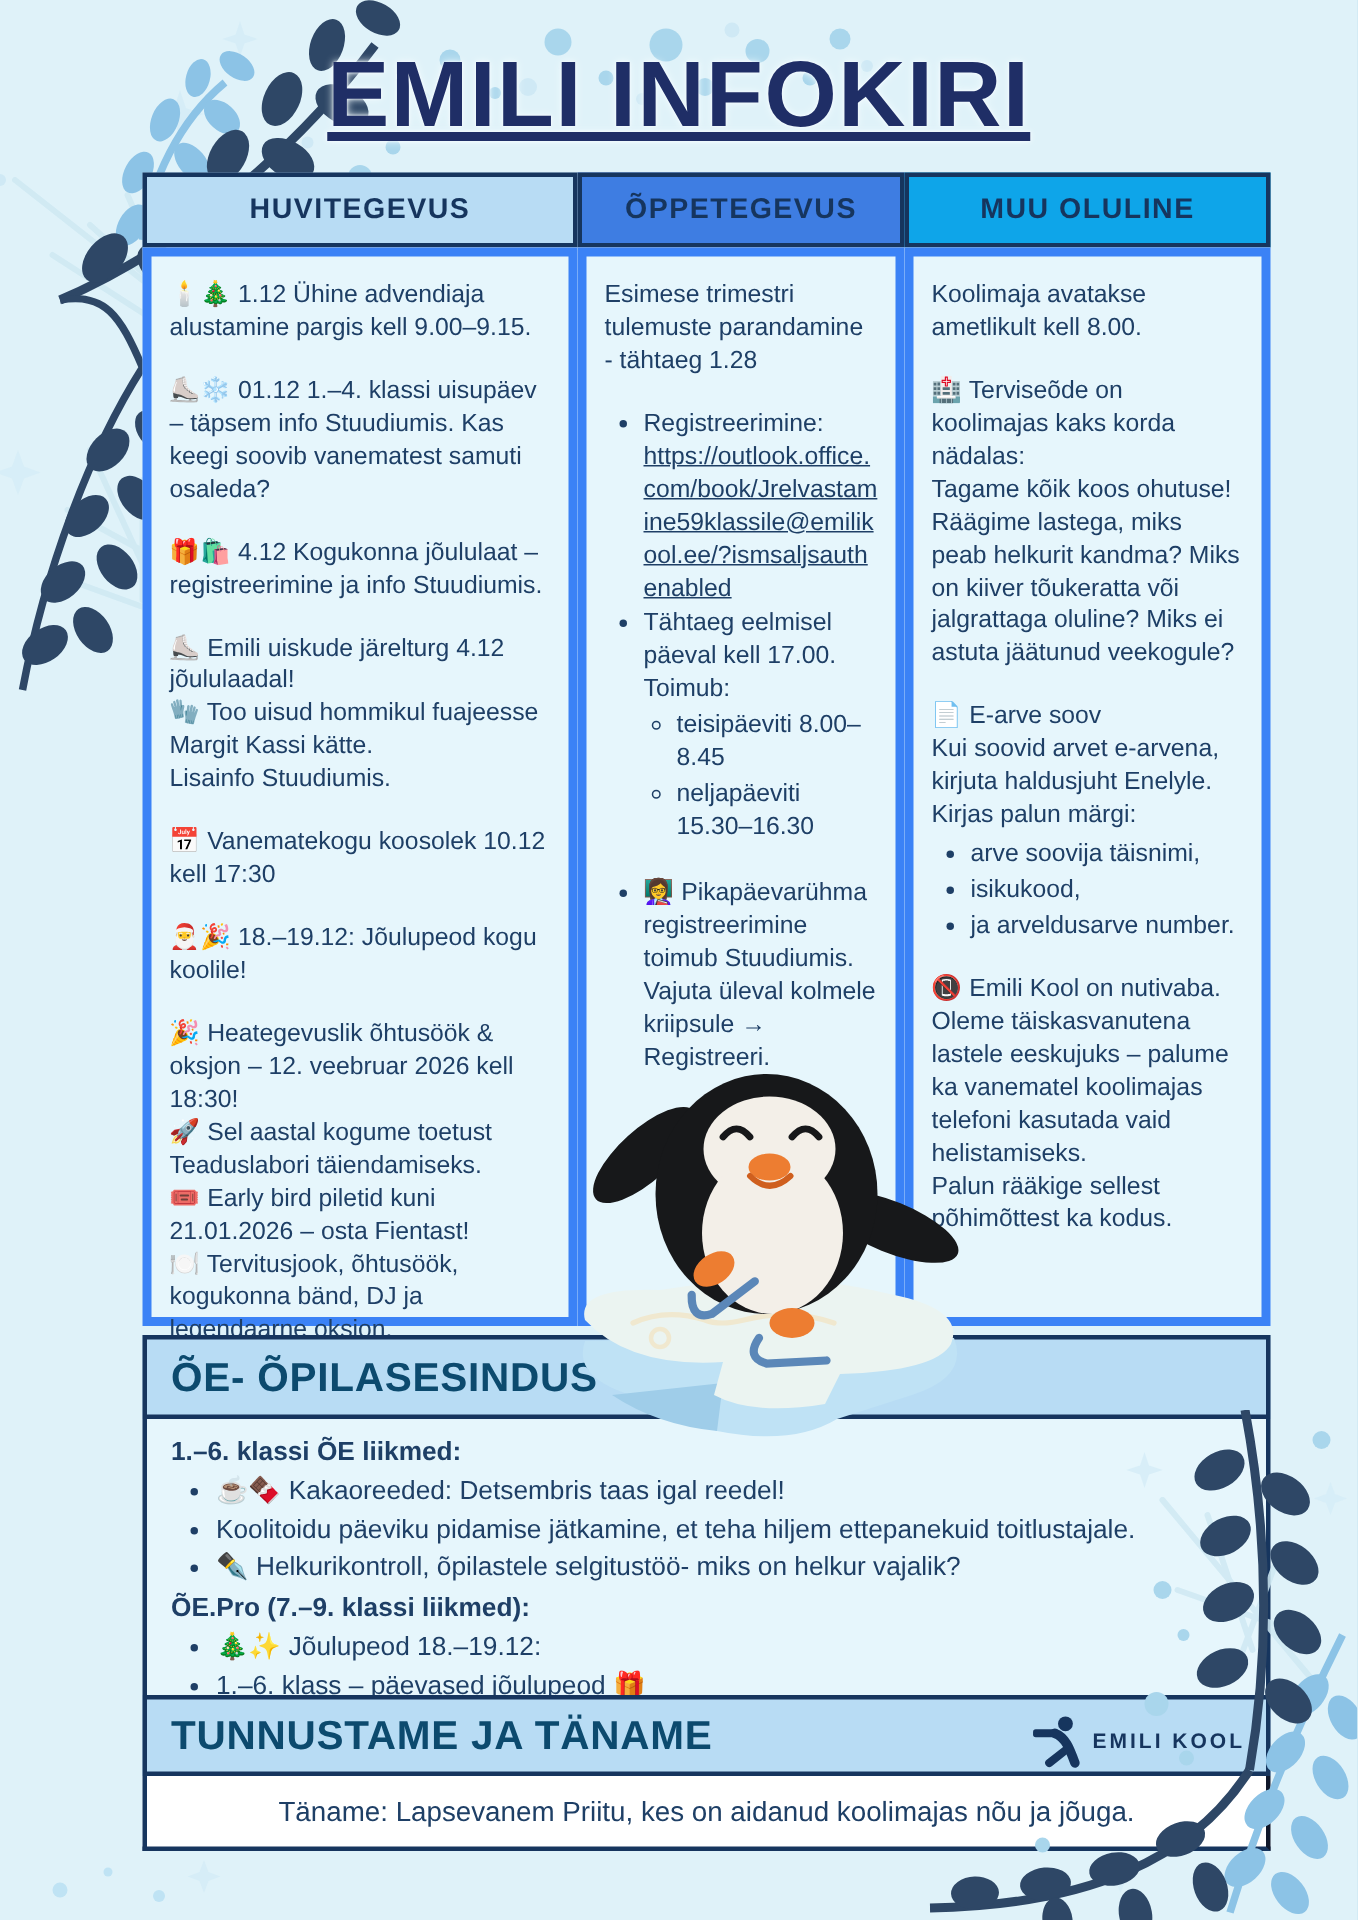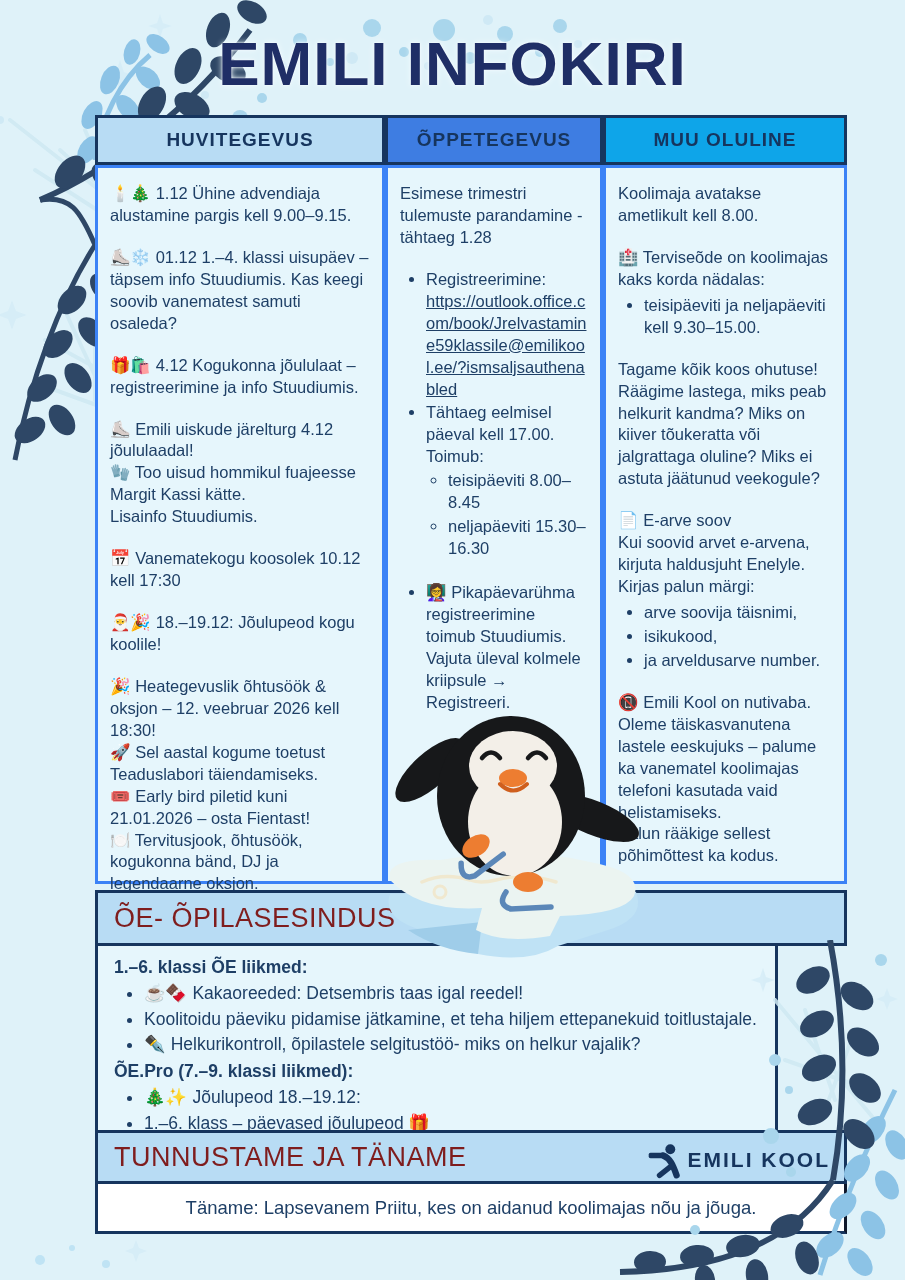--- a/index.html
+++ b/index.html
@@ -5,70 +5,70 @@
   html,body{margin:0;padding:0;background:#c9e6f2;}
   #poster{
     position:relative;width:905px;height:1280px;margin:0 auto;
     background:#dff2f9;overflow:hidden;
     font-family:"Liberation Sans",sans-serif;color:#1e3f66;
   }
   .deco{position:absolute;pointer-events:none;}
   #page-title{
     position:absolute;left:0;top:28px;width:905px;text-align:center;
     font-size:62px;font-weight:bold;letter-spacing:1px;color:#1f2e66;
-    text-shadow:0 0 6px #f2fbfe,0 0 2px #ffffff;z-index:3;
+    text-shadow:0 0 6px #f2fbfe,0 0 2px #ffffff;z-index:3;text-decoration:underline;
   }
   .col-header{
     position:absolute;top:115px;height:50px;box-sizing:border-box;
     border:3px solid #16355e;display:flex;align-items:center;justify-content:center;
     font-weight:bold;font-size:19px;letter-spacing:1px;color:#16355e;z-index:2;
   }
   #header-hobby{left:95px;width:290px;background:#b8dcf4;}
   #header-learning{left:385px;width:218px;background:#3e7de2;}
   #header-other{left:603px;width:244px;background:#0ea5e9;}
   .col{
     position:absolute;top:165px;height:719px;box-sizing:border-box;
-    border:3px solid #3b82f6;background:#e6f6fc;padding:15px 12px;
+    border:6px solid #3b82f6;background:#e6f6fc;padding:15px 12px;
     font-size:16.5px;line-height:1.33;z-index:2;
   }
   #col-hobby{left:95px;width:290px;}
   #col-learning{left:385px;width:218px;}
   #col-other{left:603px;width:244px;}
   .para{white-space:pre-line;margin:0 0 20px 0;}
   .para.tight{margin-bottom:0;}
   .col ul{margin:4px 0 20px 0;padding-left:26px;}
   .col ul ul{margin:2px 0 0 0;padding-left:22px;list-style-type:circle;}
   .col li{margin-bottom:2px;}
   .col-link{color:#1e3f66;text-decoration:underline;word-break:break-all;}
   .gap-li{margin-top:22px;}
   
   .band{
     position:absolute;left:95px;width:752px;box-sizing:border-box;
     border:3px solid #16355e;background:#b8dcf4;z-index:2;
     display:flex;align-items:center;
   }
   #band-council{top:890px;height:56px;padding-left:16px;}
   #band-thanks{top:1130px;height:54px;padding-left:16px;}
-  .band-title{font-size:27px;font-weight:normal;color:#7f1d1d;letter-spacing:0.5px;}
+  .band-title{font-size:27px;font-weight:bold;color:#0c4a6e;letter-spacing:0.5px;}
   #council-body{
-    position:absolute;left:95px;top:946px;width:683px;height:184px;box-sizing:border-box;
+    position:absolute;left:95px;top:946px;width:752px;height:184px;box-sizing:border-box;
     border-left:3px solid #16355e;border-right:3px solid #16355e;
     background:#e6f6fc;padding:8px 16px;font-size:17.5px;line-height:1.3;z-index:2;
   }
   #council-body .list-head{font-weight:bold;margin:2px 0;}
   #council-body ul{margin:2px 0 4px 0;padding-left:30px;}
   #council-body li{margin:3px 0;}
   #thanks-row{
     position:absolute;left:95px;top:1184px;width:752px;height:50px;box-sizing:border-box;
     border-left:3px solid #16355e;border-right:3px solid #0f172a;border-bottom:3px solid #16355e;
     background:#ffffff;display:flex;align-items:center;justify-content:center;
     font-size:18.5px;z-index:2;
   }
   #logo{position:absolute;right:14px;top:0;height:54px;display:flex;align-items:center;gap:6px;}
-  #logo-text{font-size:21px;font-weight:bold;letter-spacing:2px;color:#16355e;}
+  #logo-text{font-size:14px;font-weight:bold;letter-spacing:2px;color:#16355e;}
   #penguin{position:absolute;left:378px;top:678px;z-index:5;}
 </style>
 </head>
 <body>
 
 <div id="poster">
 
   <svg class="deco" style="left:0;top:0;z-index:1;" width="600" height="480" viewBox="0 0 600 480">
     <g fill="#d6edf7" opacity="0.9">
       <path d="M120,60 l4,12 12,4 -12,4 -4,12 -4,-12 -12,-4 12,-4z"></path>
@@ -255,23 +255,20 @@
           <li>neljapäeviti 15.30–16.30</li>
         </ul>
       </li>
       <li class="gap-li">👩‍🏫 Pikapäevarühma registreerimine toimub Stuudiumis. Vajuta üleval kolmele kriipsule → Registreeri.</li>
     </ul>
   </div>
 
   <div id="col-other" class="col">
     <p class="para">Koolimaja avatakse ametlikult kell 8.00.</p>
     <p class="para tight">🏥 Terviseõde on koolimajas kaks korda nädalas:</p>
-    <ul>
-      <li>teisipäeviti ja neljapäeviti kell 9.30–15.00.</li>
-    </ul>
     <p class="para">Tagame kõik koos ohutuse! Räägime lastega, miks peab helkurit kandma? Miks on kiiver tõukeratta või jalgrattaga oluline? Miks ei astuta jäätunud veekogule?</p>
     <p class="para tight">📄 E-arve soov
 Kui soovid arvet e-arvena, kirjuta haldusjuht Enelyle.
 Kirjas palun märgi:</p>
     <ul>
       <li>arve soovija täisnimi,</li>
       <li>isikukood,</li>
       <li>ja arveldusarve number.</li>
     </ul>
     <p class="para tight">📵 Emili Kool on nutivaba.

